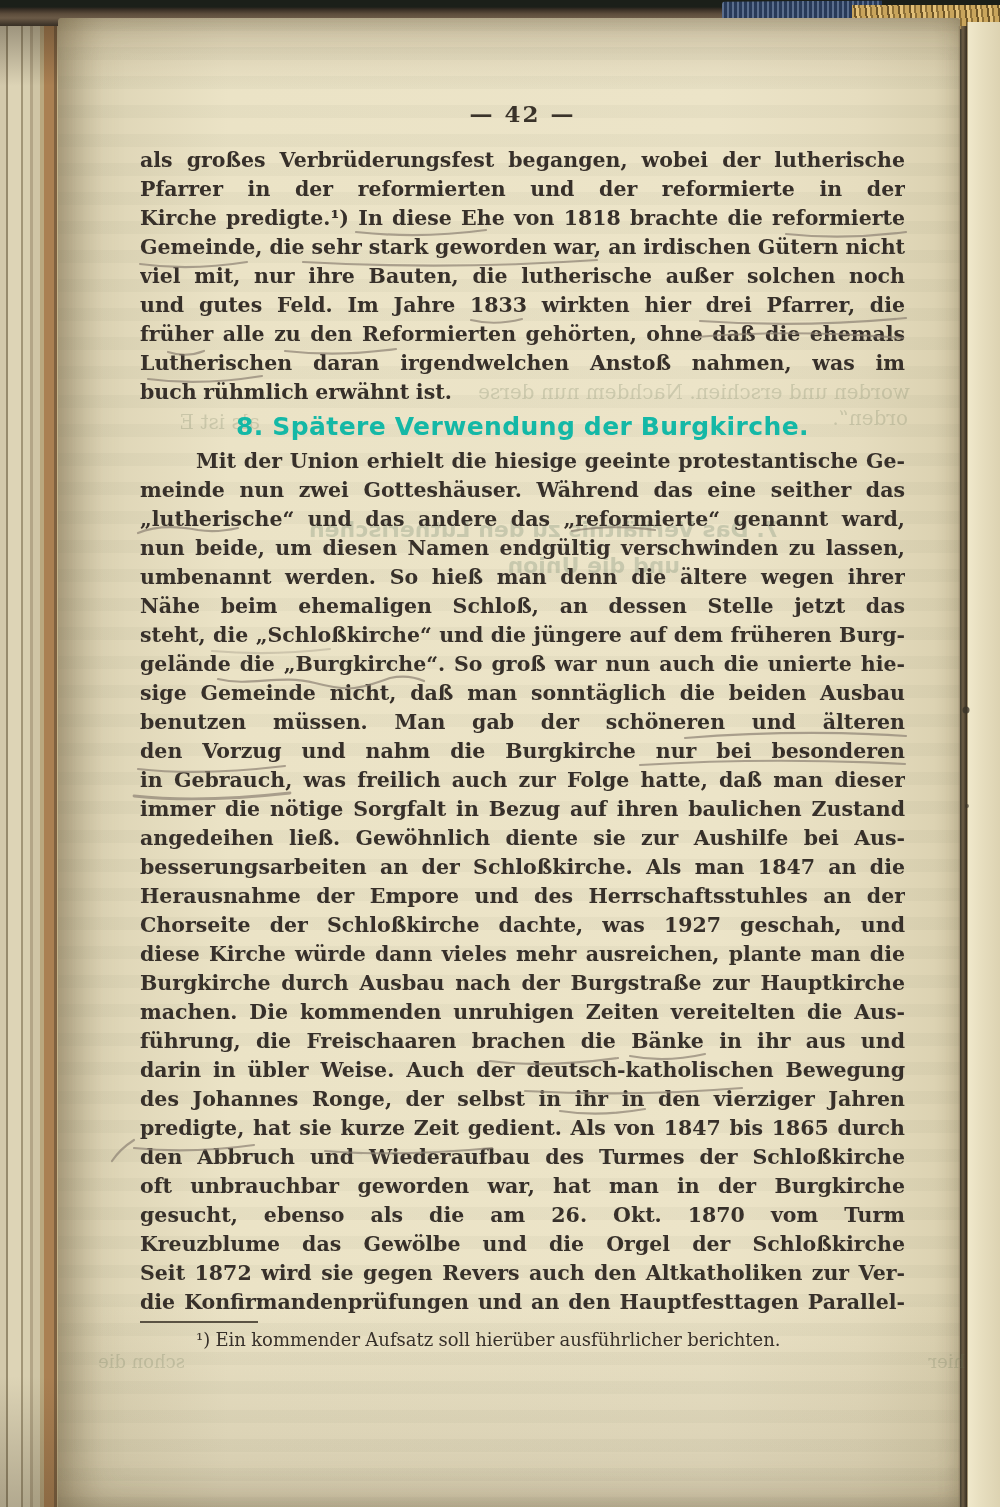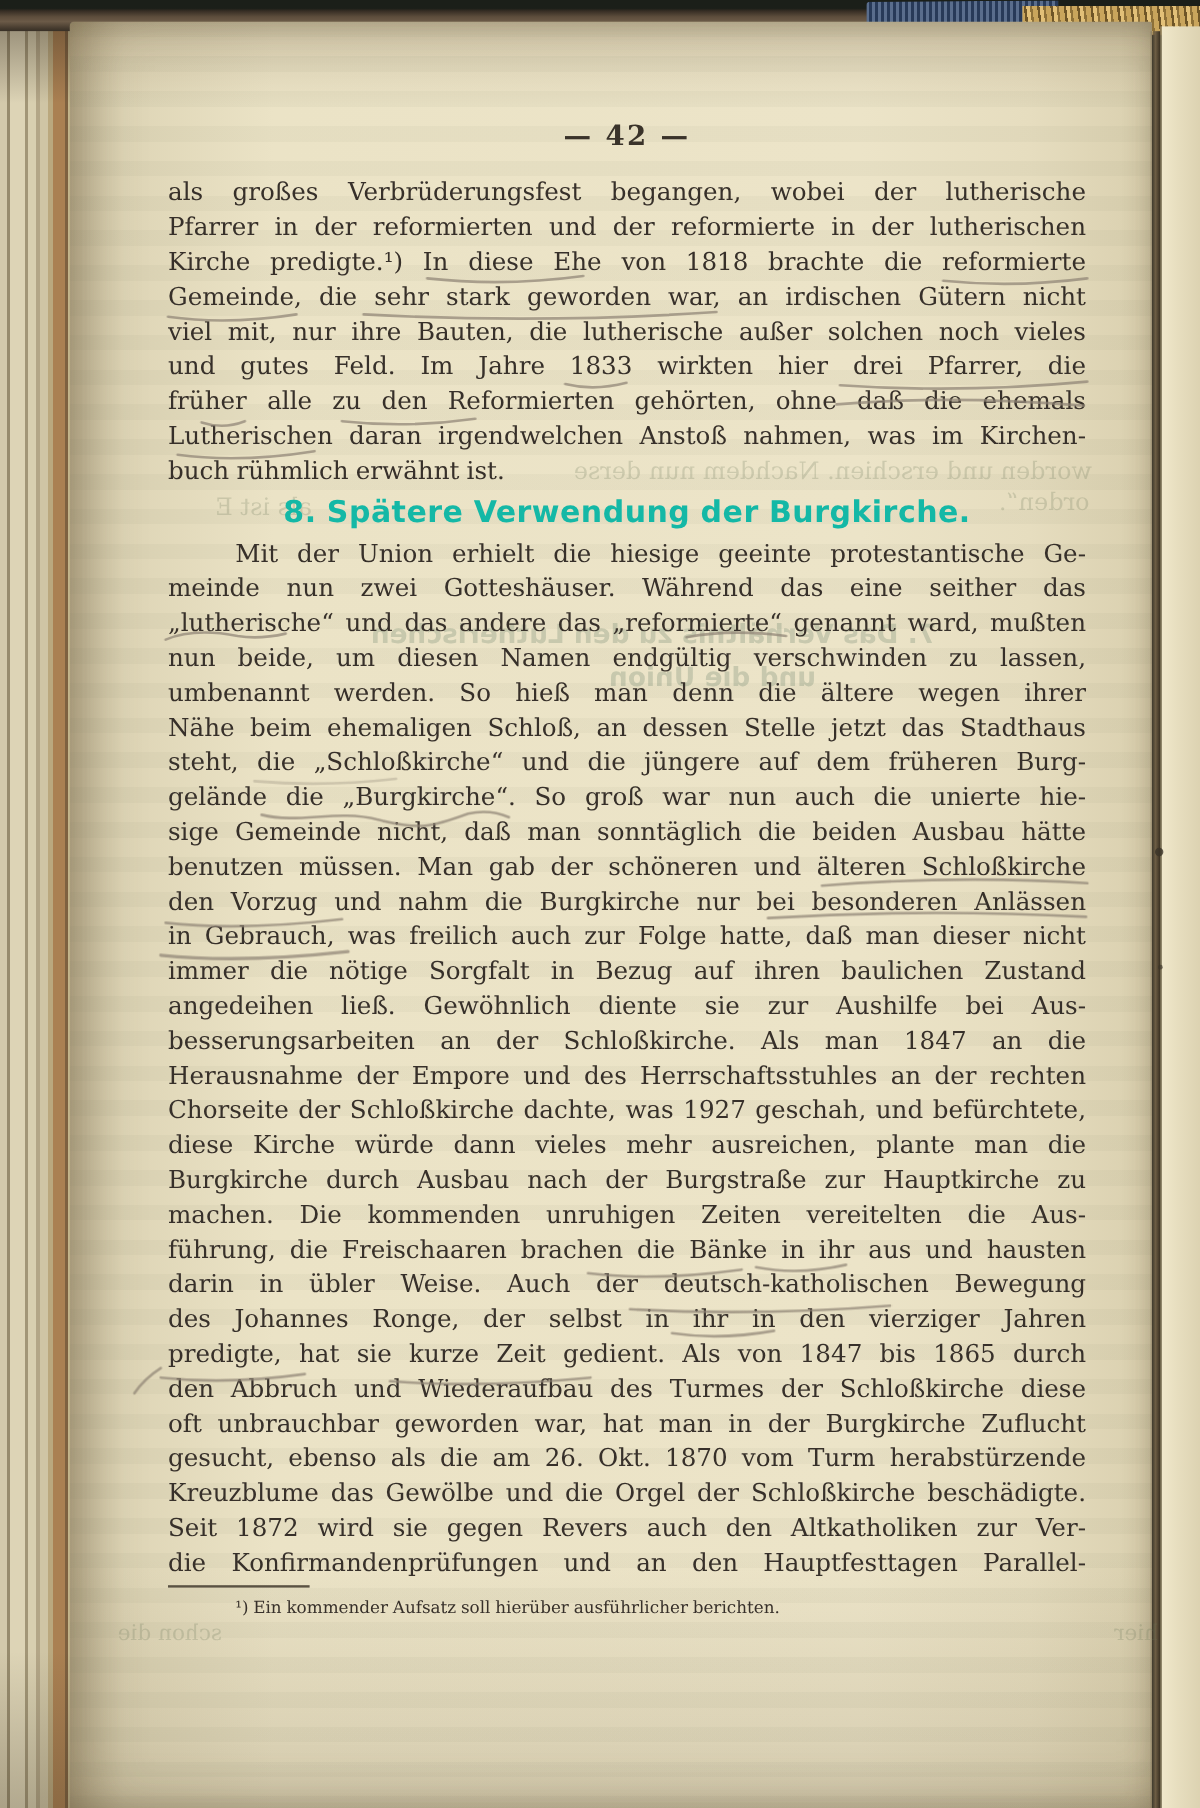--- a/index.html
+++ b/index.html
@@ -39,28 +39,28 @@
     box-shadow:inset 30px 0 55px -25px rgba(90,72,45,.45), inset -12px 0 22px -12px rgba(90,72,45,.30),
                inset 0 -28px 50px -30px rgba(95,78,50,.35), inset 0 20px 35px -22px rgba(95,78,50,.30);}
   .page::after{content:"";position:absolute;inset:0;pointer-events:none;
     background:repeating-linear-gradient(180deg,rgba(110,115,88,.05) 0 13px,rgba(0,0,0,0) 13px 29px);}
 
   
   .pagenum{position:absolute;left:140px;top:100px;width:765px;text-align:center;
     font:700 23px/28px "DejaVu Serif",serif;color:#3a332a;letter-spacing:2px;z-index:2;}
   .text-block{position:absolute;left:140px;top:146px;width:765px;z-index:2;color:#37302a;
     font-size:20.5px;word-spacing:-0.5px;}
-  .line{line-height:29px;height:29px;overflow:hidden;text-align:justify;text-align-last:justify;}
+  .line{line-height:29px;height:29px;overflow:hidden;text-align:justify;text-align-last:justify;font-weight:bold;}
   .line.no-just{text-align-last:left;}
   .line.indent{padding-left:56px;}
   .heading{height:31px;margin:4px 0 5px;text-align:center;
     font:700 25px/31px "DejaVu Sans",sans-serif;letter-spacing:.4px;color:#14b8a6;}
   .footnote{margin-top:4px;}
   .fn-rule{width:118px;height:2px;background:#5a5243;margin:2px 0 5px;}
-  .fn-text{padding-left:56px;font-size:14px;line-height:24px;color:#37302a;}
+  .fn-text{padding-left:56px;font-size:18px;line-height:24px;color:#37302a;}
 
   
   .ghost{position:absolute;transform:scaleX(-1);filter:blur(.6px);color:rgba(104,116,88,.55);
     opacity:.42;z-index:1;white-space:nowrap;font-size:20px;line-height:24px;}
   .ghost.bold{font-family:"DejaVu Sans",sans-serif;font-weight:700;color:rgba(92,118,96,.6);}
 
   .pencil{position:absolute;left:0;top:0;z-index:3;pointer-events:none;}
 </style>
 </head>
 <body>

